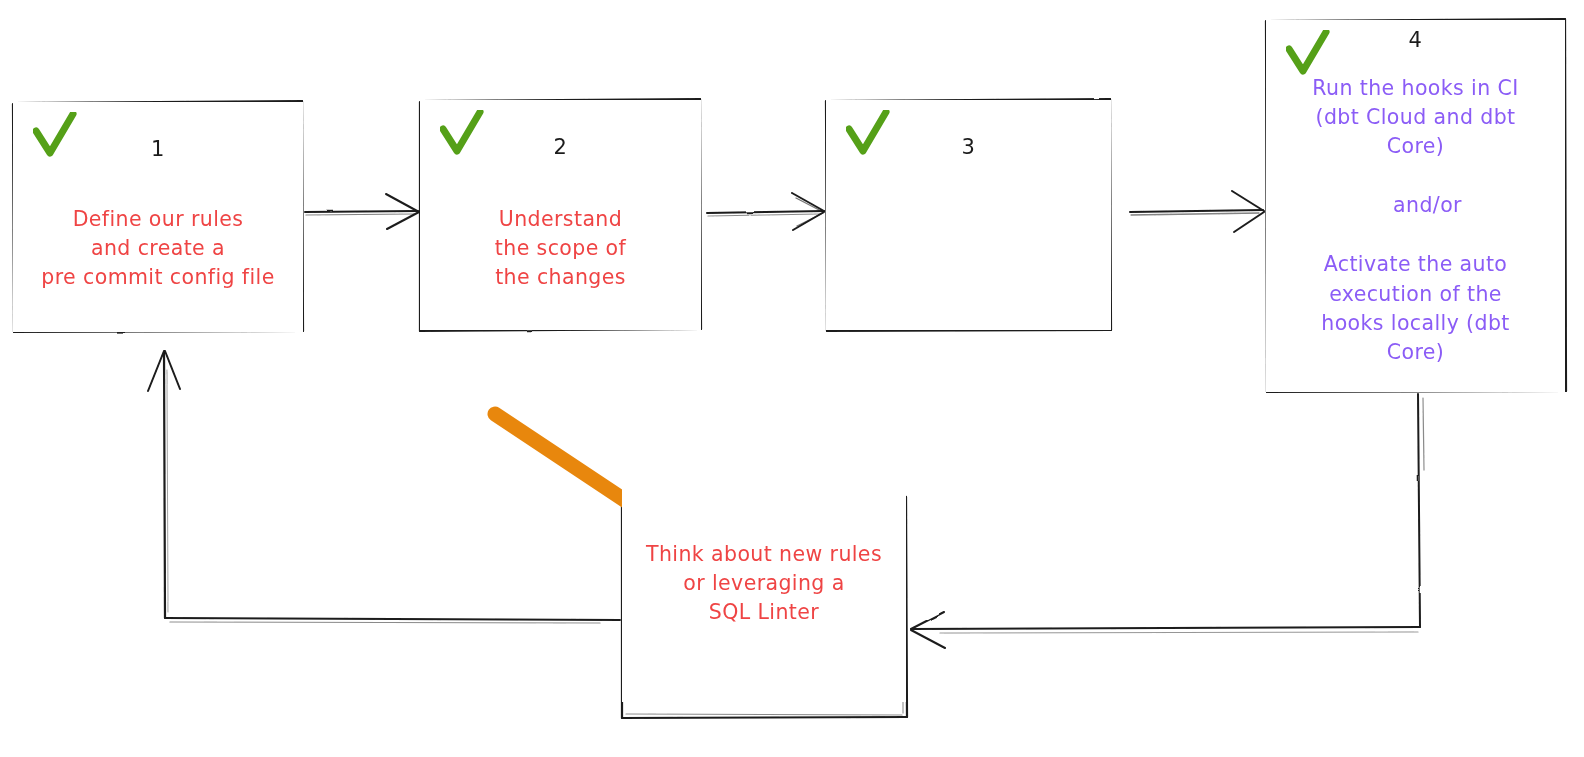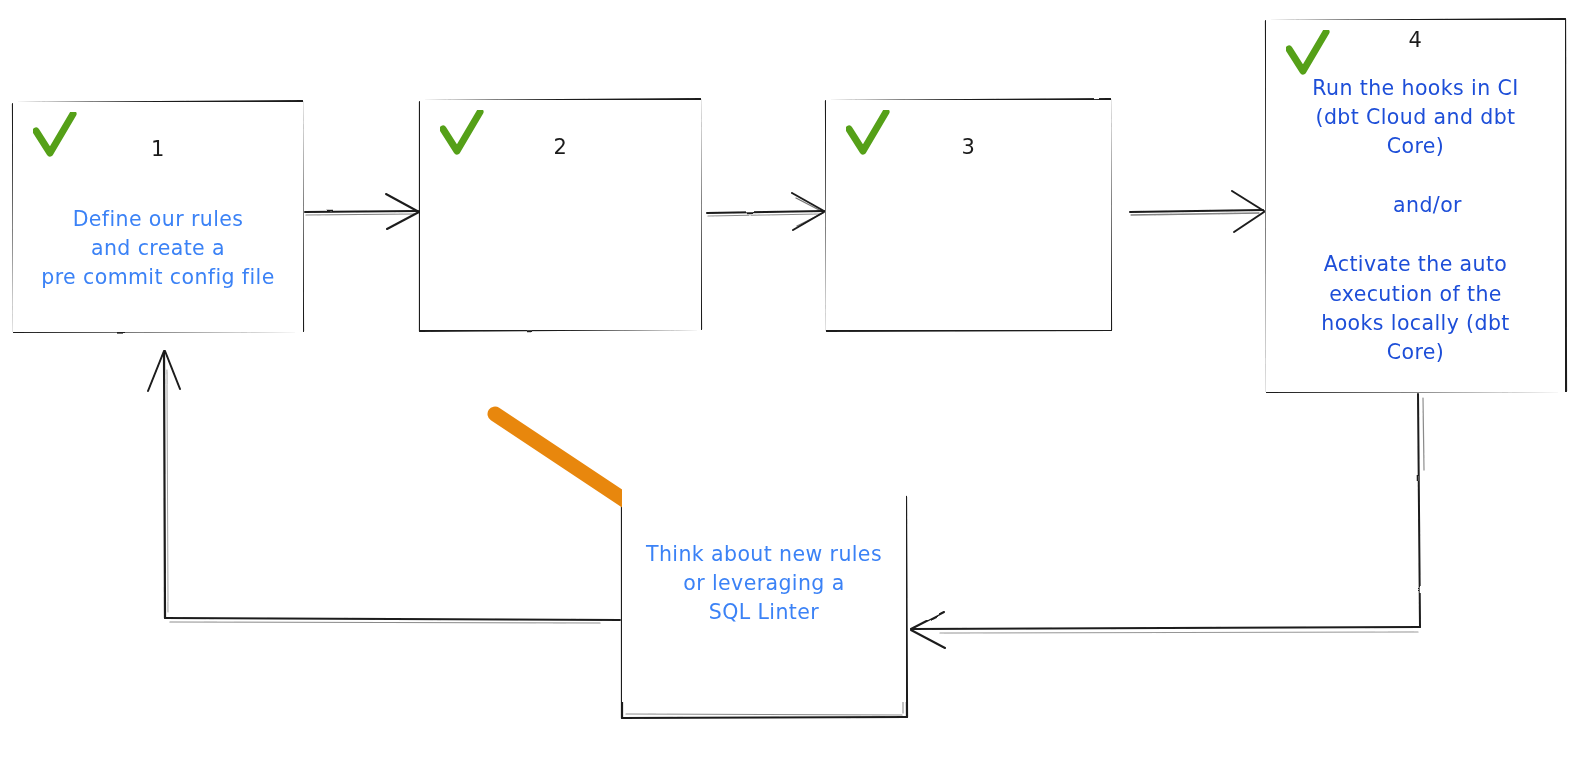--- a/index.html
+++ b/index.html
@@ -49,32 +49,32 @@
     font-size: 21px;
     color: #1b1b1b;
     letter-spacing: 0.5px;
     text-align: center;
     width: 100%;
   }
   .node-body {
     font-family: "DejaVu Sans", sans-serif;
     font-size: 20.5px;
     line-height: 1.42;
-    color: #3b82f6;
+    color: #ef4444;
     text-align: center;
     letter-spacing: 0.4px;
     white-space: pre-line;
     padding: 0 10px;
     box-sizing: border-box;
   }
   .node-para {
     font-family: "DejaVu Sans", sans-serif;
     font-size: 20.5px;
     line-height: 1.42;
-    color: #1d4ed8;
+    color: #8b5cf6;
     text-align: center;
     letter-spacing: 0.4px;
     white-space: pre-line;
     padding: 0 8px;
     box-sizing: border-box;
   }
 
   
   #node-1 { left: 13px;   top: 102px; width: 290px; height: 230px; }
   #node-2 { left: 420px;  top: 100px; width: 281px; height: 230px; }
@@ -223,20 +223,23 @@
   </div>
 
   <div class="node" id="node-2">
     <div class="node-inner">
       <span class="check-icon">
         <svg viewBox="0 0 44 48" xmlns="http://www.w3.org/2000/svg">
           <path d="M3,19 L17,41 L40,2" fill="none" stroke="#55a018" stroke-width="7" stroke-linecap="round" stroke-linejoin="round"></path>
         </svg>
       </span>
       <div class="node-number">2</div>
+      <div class="node-body">Understand
+the scope of
+the changes</div>
     </div>
   </div>
 
   <div class="node" id="node-3">
     <div class="node-inner">
       <span class="check-icon">
         <svg viewBox="0 0 44 48" xmlns="http://www.w3.org/2000/svg">
           <path d="M3,19 L17,41 L40,2" fill="none" stroke="#55a018" stroke-width="7" stroke-linecap="round" stroke-linejoin="round"></path>
         </svg>
       </span>

